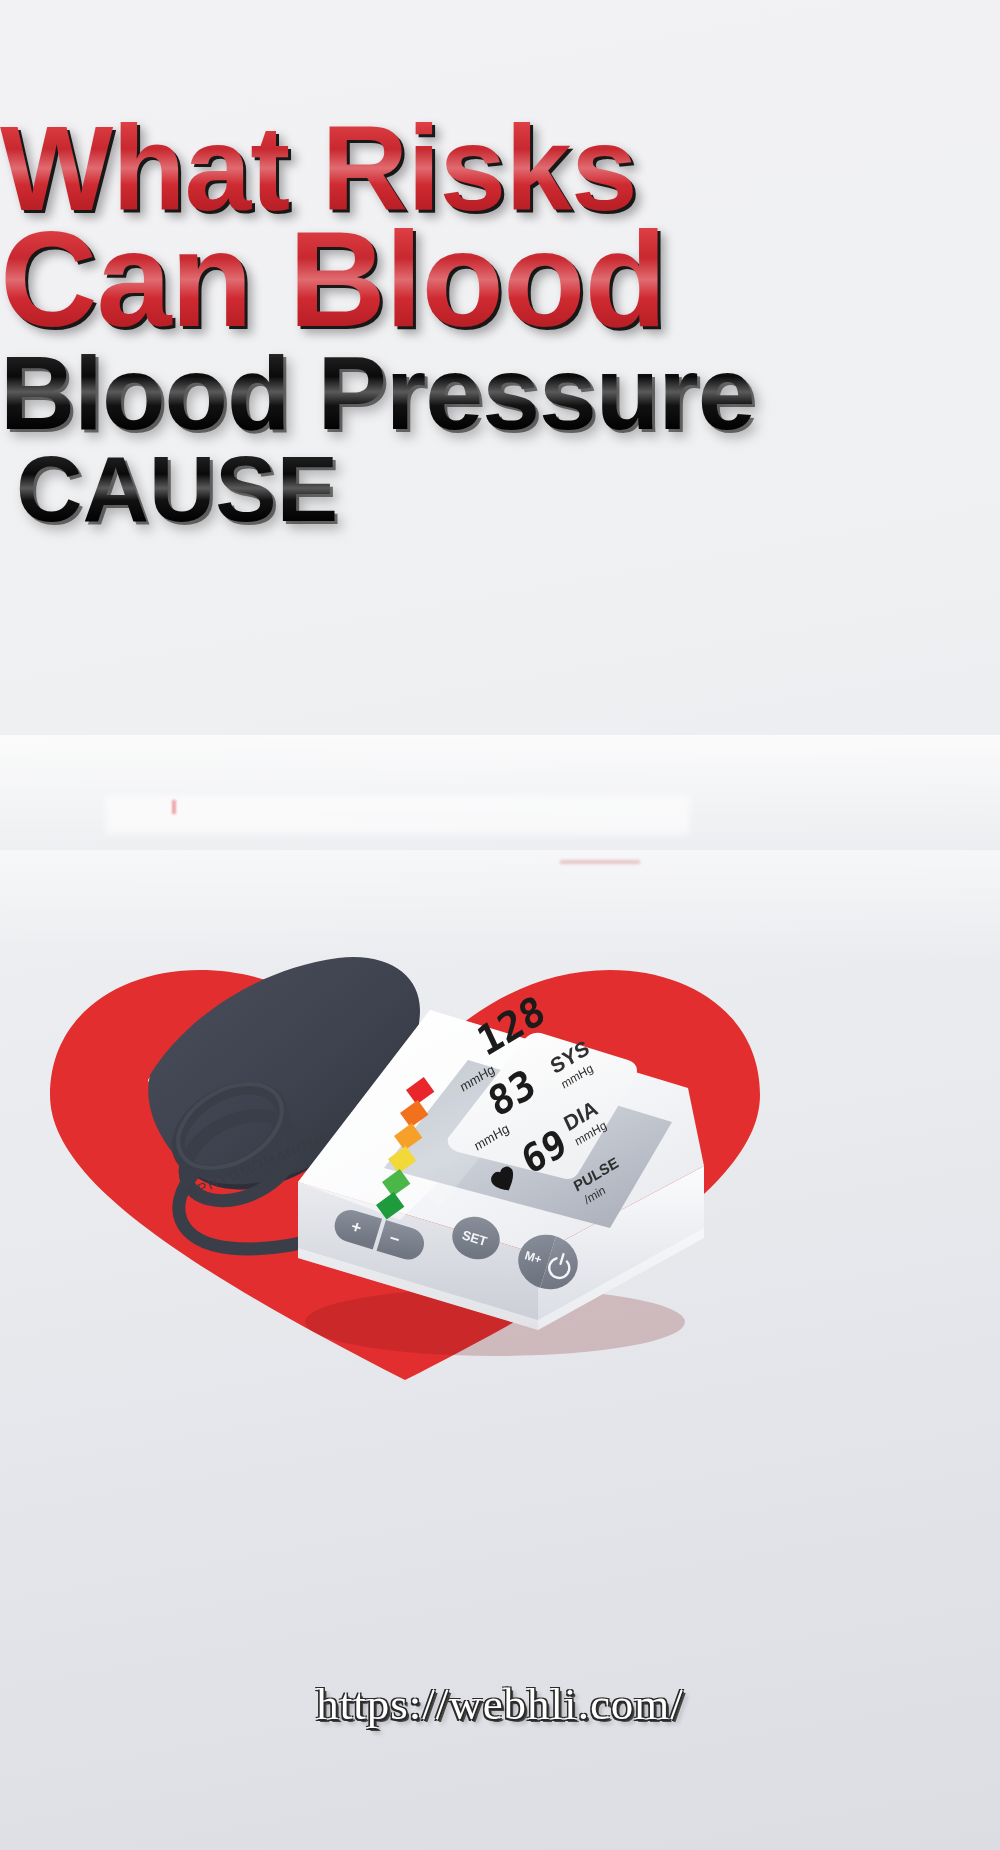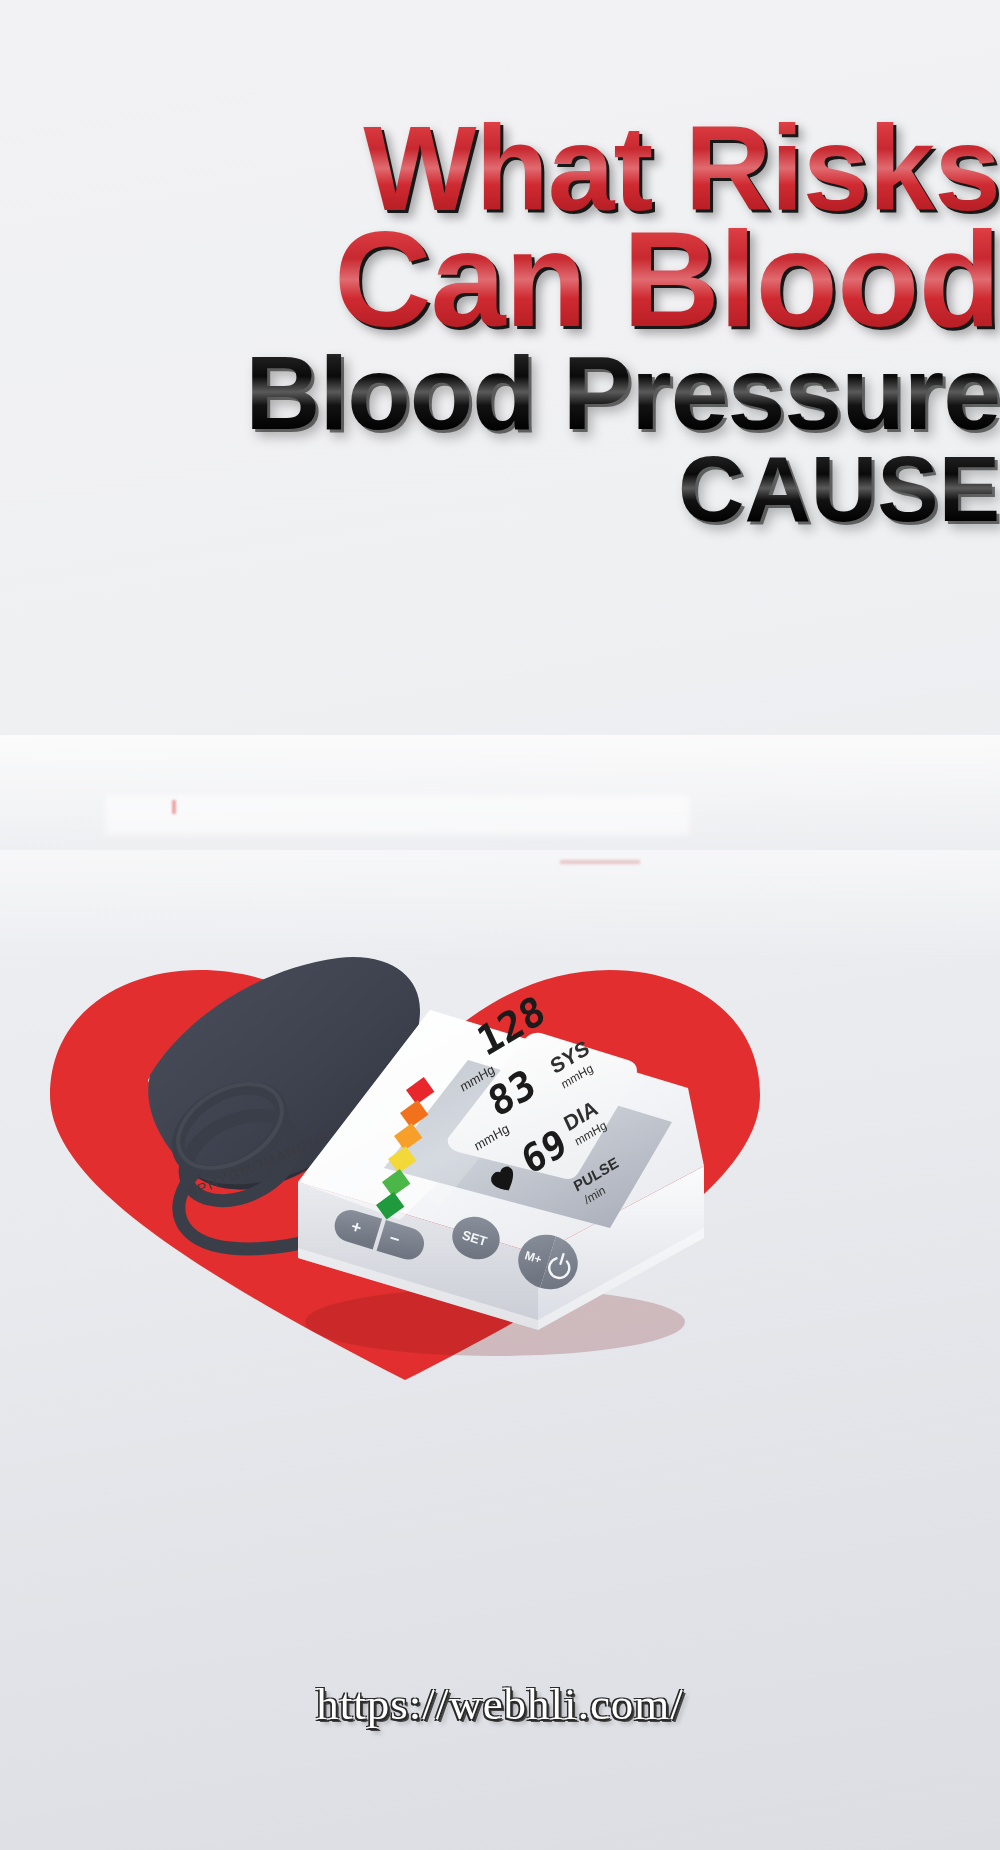--- a/index.html
+++ b/index.html
@@ -49,21 +49,21 @@
     left: 560px; top: 860px;
     width: 80px; height: 4px;
     background: rgba(200,90,90,0.30);
     filter: blur(1.5px);
   }
 
   
   .headline {
     position: absolute;
     left: 0; right: 0; top: 108px;
-    text-align: right;
+    text-align: left;
     user-select: none;
   }
   .hl-line {
     display: block;
     font-family: "Liberation Sans", sans-serif;
     font-weight: bold;
     letter-spacing: -1px;
     line-height: 1.0;
     white-space: nowrap;
   }
@@ -85,21 +85,21 @@
     -webkit-background-clip: text;
     background-clip: text;
     color: transparent;
     -webkit-text-fill-color: transparent;
     filter: drop-shadow(3px 3px 0px rgba(15,15,15,0.55))
             drop-shadow(5px 6px 6px rgba(0,0,0,0.28));
   }
   .hl-1 { font-size: 120px; }
   .hl-2 { font-size: 135px; margin-top: -16px; }
   .hl-3 { font-size: 104px; margin-top: -6px; }
-  .hl-4 { font-size: 92px; margin-top: -2px; letter-spacing: 0px; }
+  .hl-4 { font-size: 92px; margin-top: -2px; letter-spacing: 0px; padding-left: 16px; }
 
   
   .scene {
     position: absolute;
     left: 0; top: 940px;
     width: 1000px; height: 470px;
   }
 
   .heart-shape {
     position: absolute;

